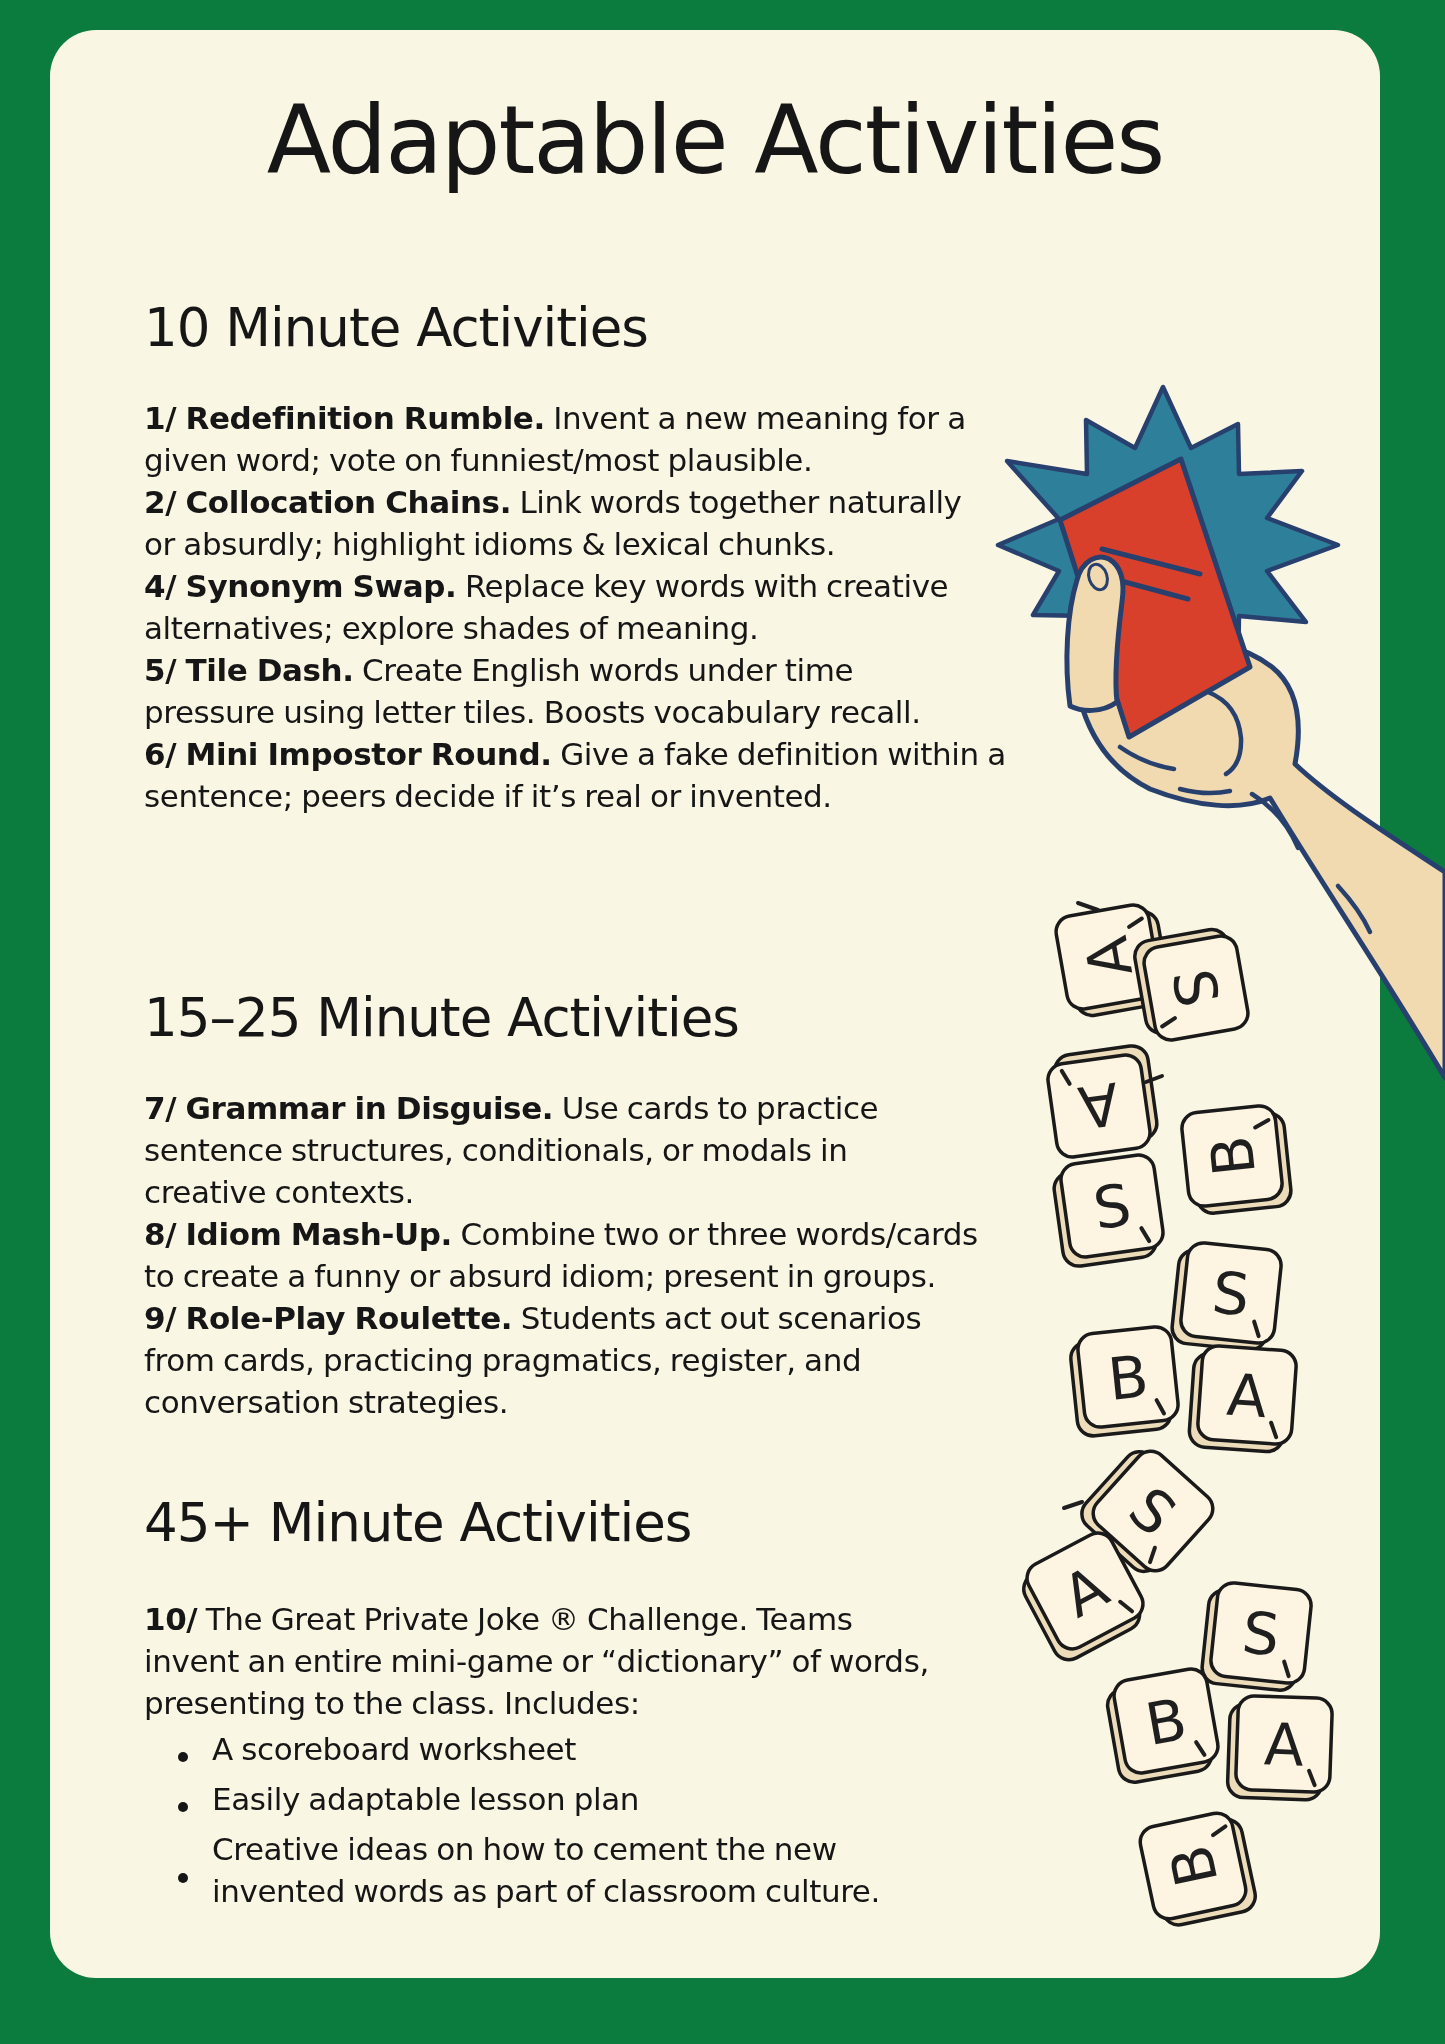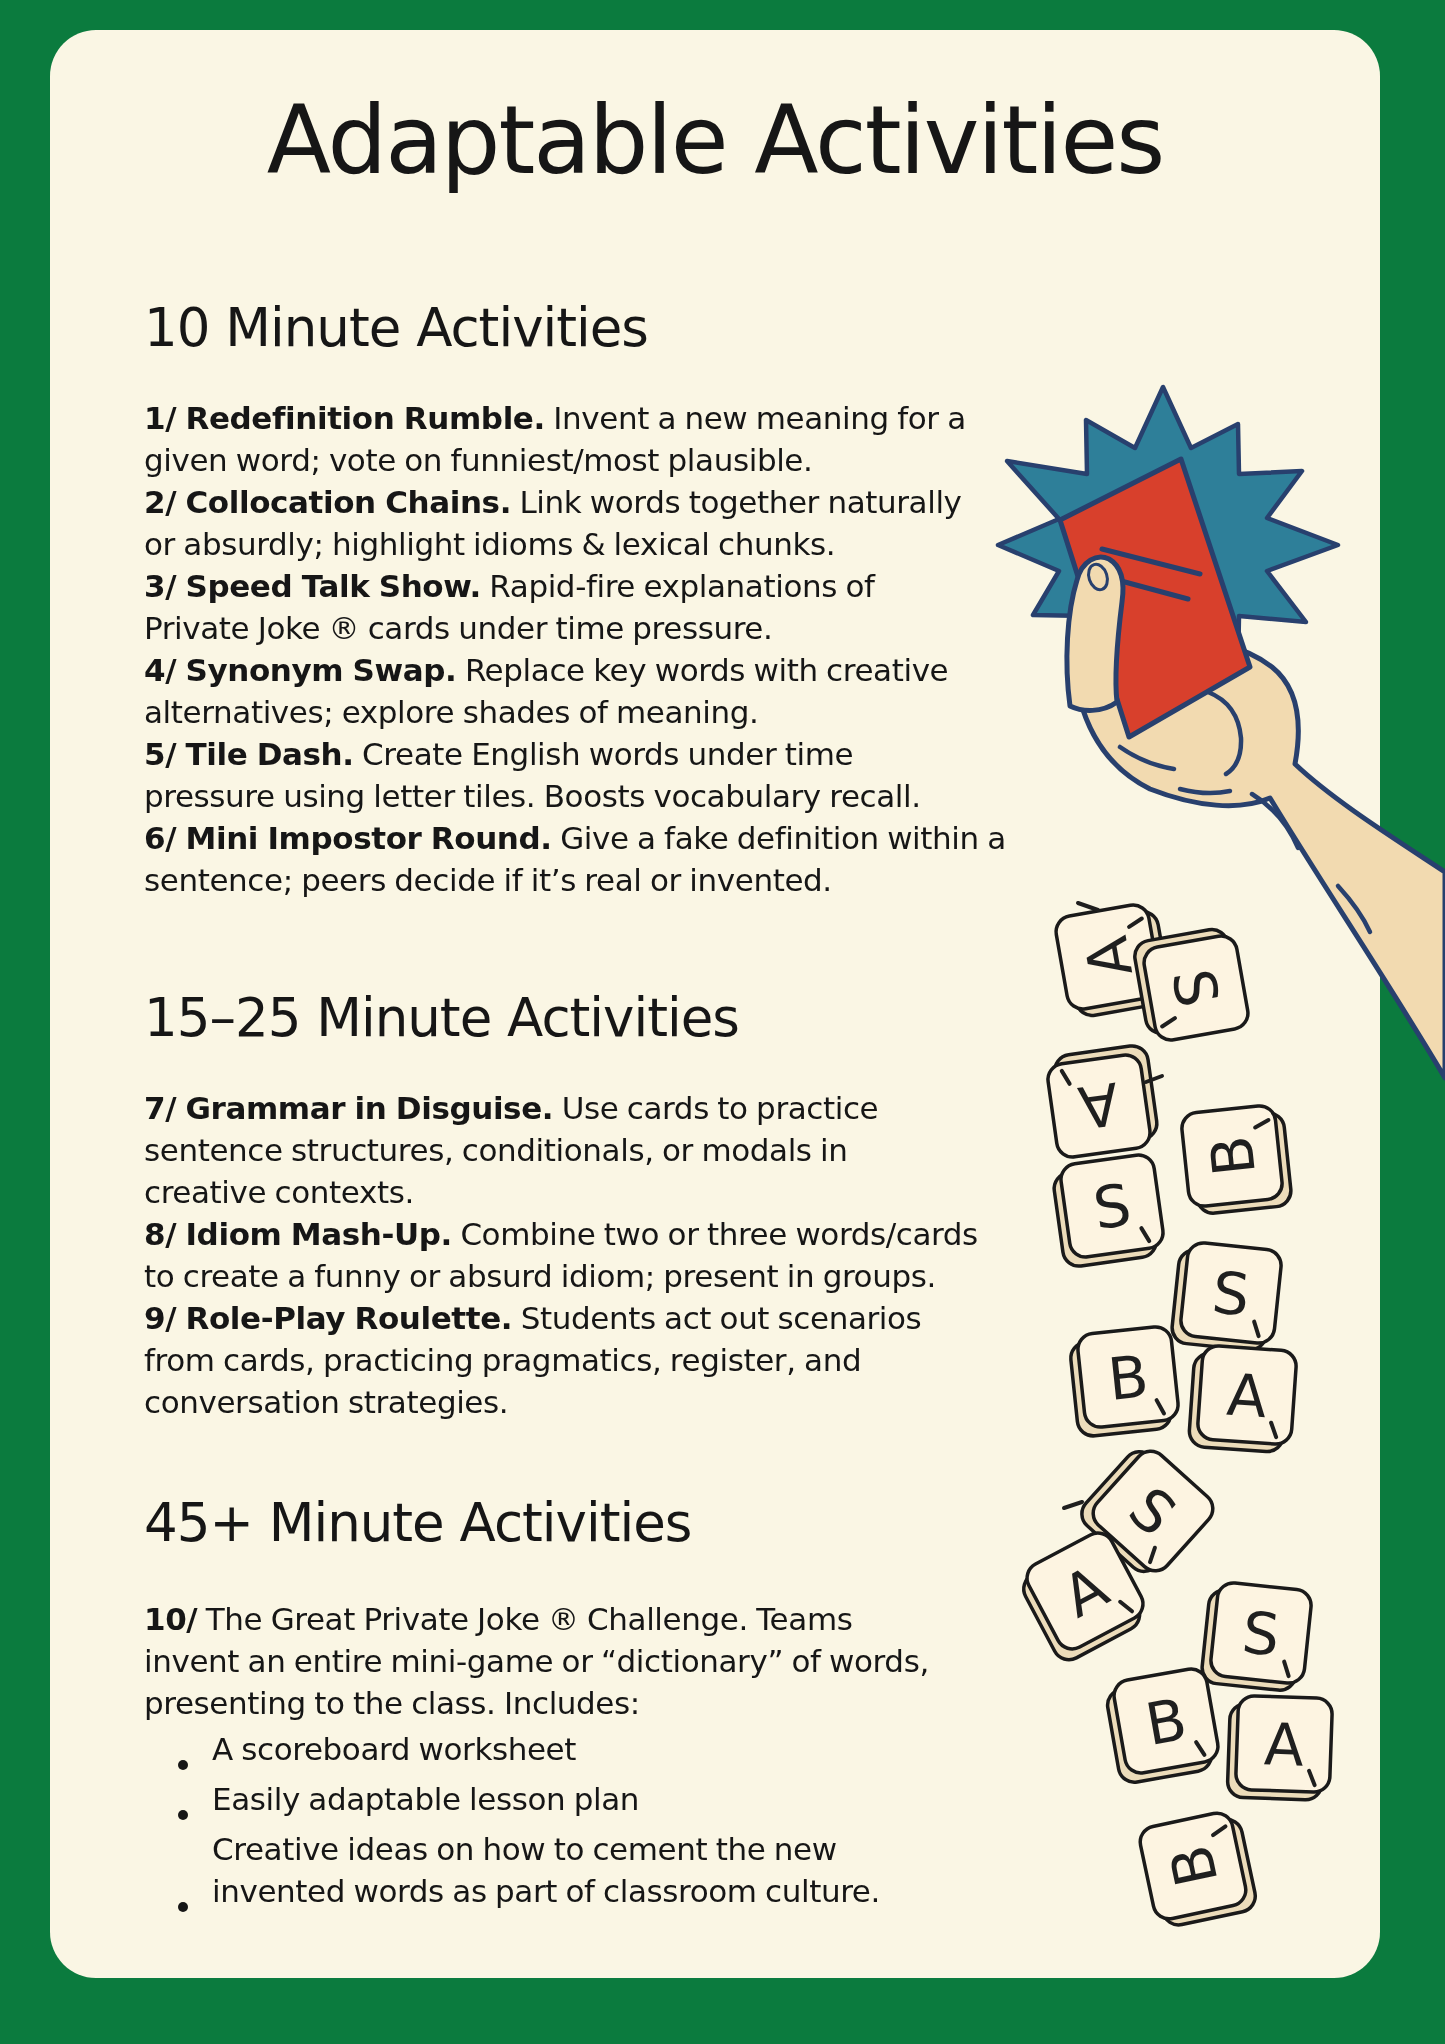--- a/index.html
+++ b/index.html
@@ -41,21 +41,21 @@
     font-size:53px;font-weight:400;letter-spacing:-1px;line-height:1.15;
   }
   .sec2 .sec-heading{margin-bottom:44px;}
   .sec-body{width:1030px;}
   .item{
     margin:0;white-space:pre-line;
     font-size:31px;line-height:42px;letter-spacing:-0.4px;word-spacing:-1px;
   }
   .item b{font-weight:700;text-align:right;}
   .bullets{margin-top:4px;}
-  .bullet{display:flex;align-items:flex-end;margin:3px 0 8px 34px;}
+  .bullet{display:flex;align-items:center;margin:3px 0 8px 34px;}
   .bullet .dot{
     flex:0 0 auto;width:10px;height:10px;border-radius:50%;
     background:var(--text);margin:16px 24px 0 0;
   }
   .bullet .btext{white-space:pre-line;font-size:31px;line-height:42px;letter-spacing:-0.4px;word-spacing:-1px;}
   .illustration{position:absolute;left:940px;top:280px;pointer-events:none;}
   .starburst{fill:var(--teal);stroke:var(--outline_navy);stroke-width:4.5;stroke-linejoin:round;}
   .hand,.thumb{fill:var(--skin);stroke:var(--outline_navy);stroke-width:5;stroke-linejoin:round;stroke-linecap:round;}
   .nail{fill:var(--skin);stroke:var(--outline_navy);stroke-width:3;}
   .crease{fill:none;stroke:var(--outline_navy);stroke-width:4.5;stroke-linecap:round;}
@@ -77,22 +77,20 @@
   <div class="panel">
     <h1 class="page-title">Adaptable Activities</h1>
     <main>
         <section class="activity-section sec0">
           <h2 class="sec-heading">10 Minute Activities</h2>
           <div class="sec-body">
             <p class="item"><b>1/ Redefinition Rumble.</b> Invent a new meaning for a
 given word; vote on funniest/most plausible.</p>
             <p class="item"><b>2/ Collocation Chains.</b> Link words together naturally
 or absurdly; highlight idioms &amp; lexical chunks.</p>
-            <p class="item"><b>3/ Speed Talk Show.</b> Rapid-fire explanations of
-Private Joke ® cards under time pressure.</p>
             <p class="item"><b>4/ Synonym Swap.</b> Replace key words with creative
 alternatives; explore shades of meaning.</p>
             <p class="item"><b>5/ Tile Dash.</b> Create English words under time
 pressure using letter tiles. Boosts vocabulary recall.</p>
             <p class="item"><b>6/ Mini Impostor Round.</b> Give a fake definition within a
 sentence; peers decide if it’s real or invented.</p>
           </div>
         </section>
         <section class="activity-section sec1">
           <h2 class="sec-heading">15–25 Minute Activities</h2>

